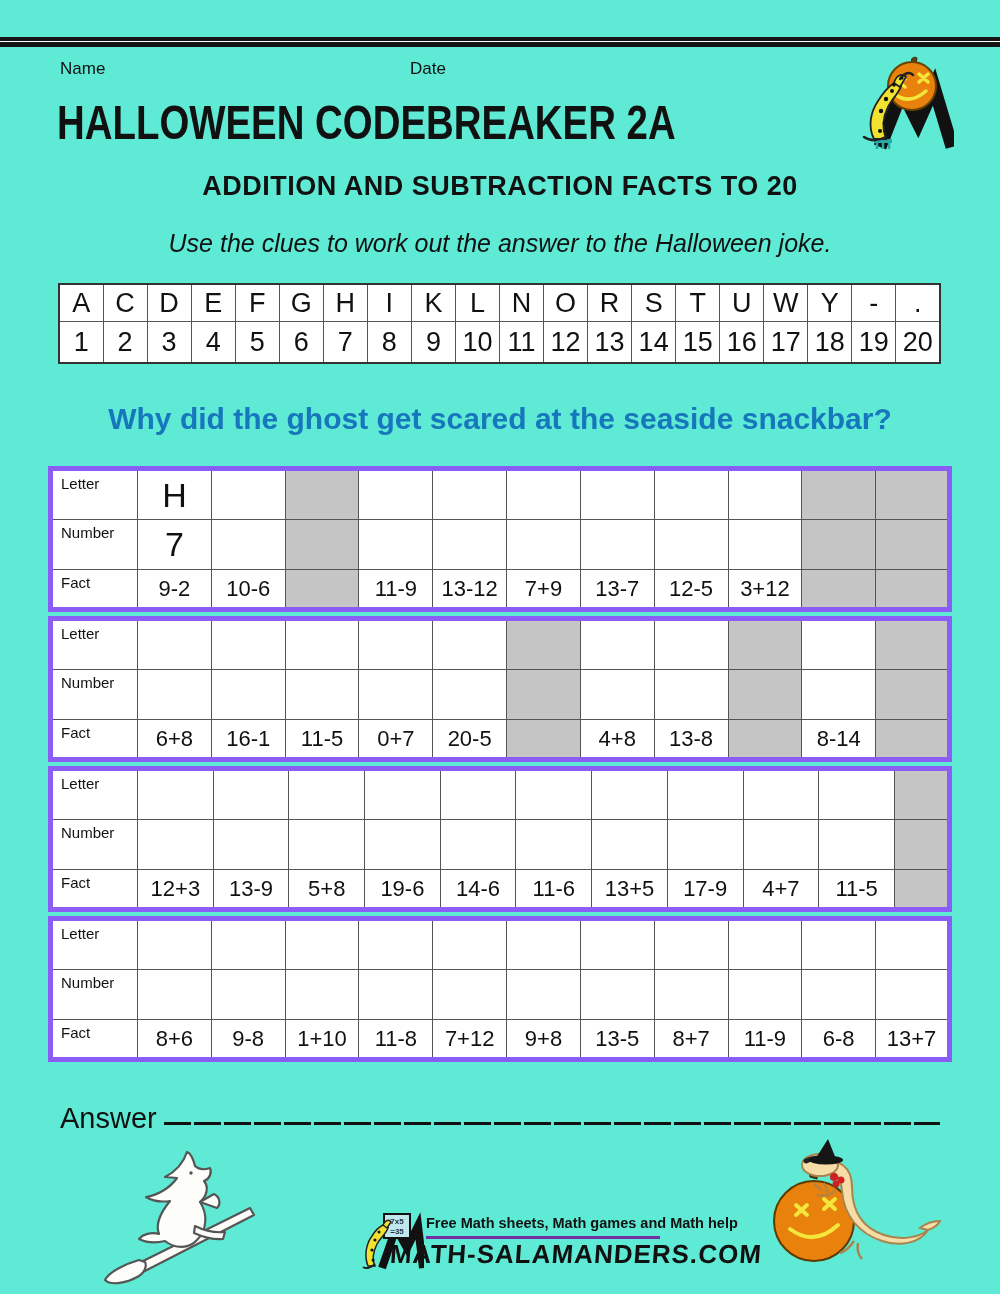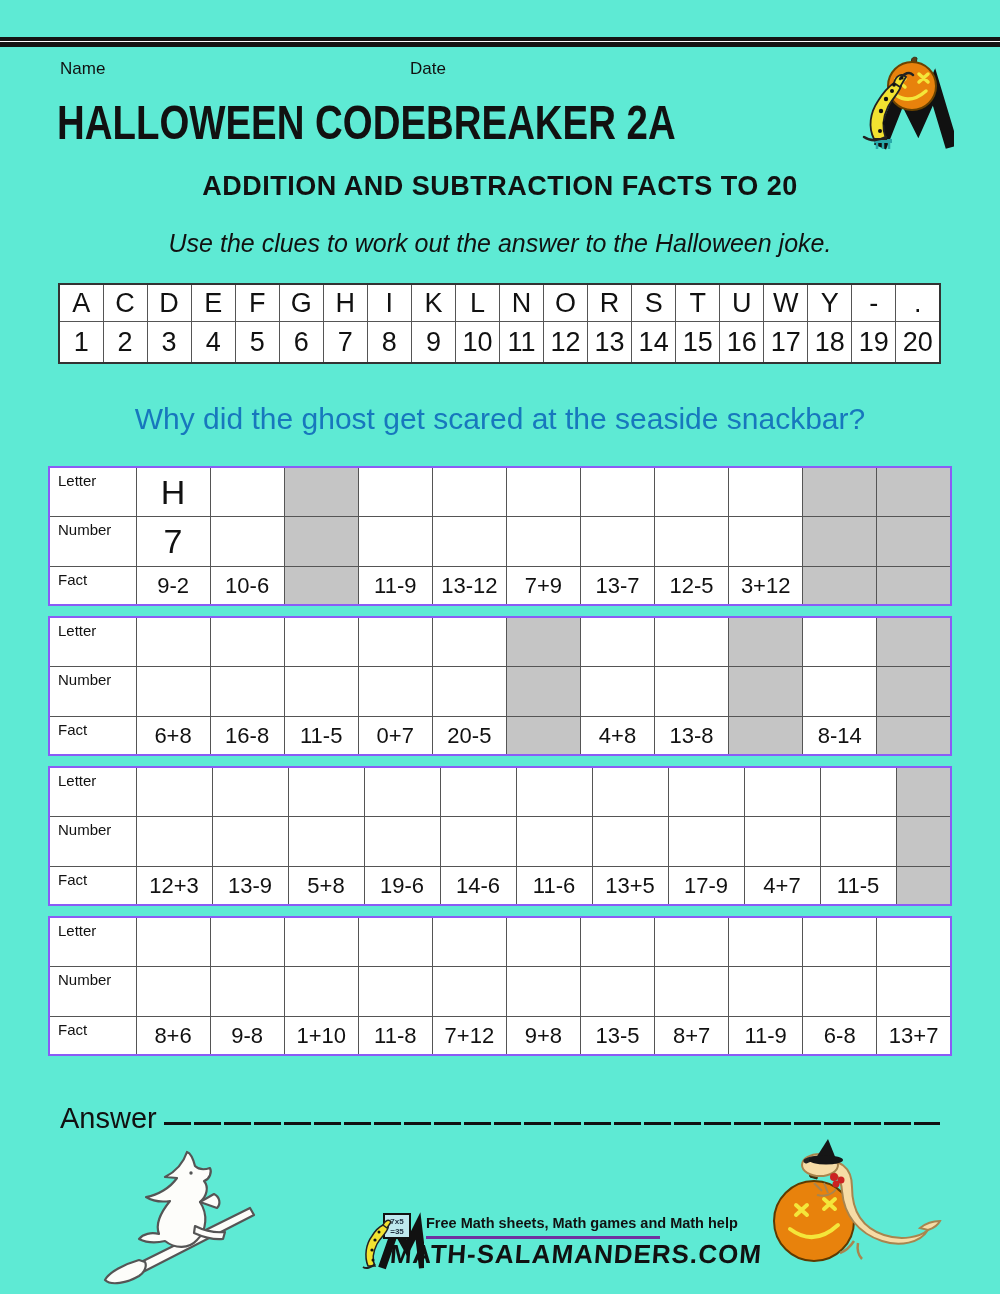--- a/index.html
+++ b/index.html
@@ -18,24 +18,24 @@
     font-size:27px;font-weight:700;letter-spacing:.5px;}
   .instruction{position:absolute;left:0;top:229px;width:100%;text-align:center;
     font-size:25px;font-style:italic;}
   
   #code-table{position:absolute;left:58px;top:283px;width:883px;border-collapse:collapse;
     table-layout:fixed;border:2px solid #333;background:#fff;}
   #code-table td{border:1px solid #555;text-align:center;padding:0;font-size:27px;}
   #code-table tr:first-child td{height:36px;}
   #code-table tr:last-child td{height:40px;}
   .question{position:absolute;left:0;top:402px;width:100%;text-align:center;
-    font-size:30px;font-weight:400;color:var(--question_blue,#1777bd);}
+    font-size:30px;font-weight:700;color:var(--question_blue,#1777bd);}
   
   .atable{position:absolute;left:48px;width:904px;border-collapse:collapse;
-    table-layout:fixed;border:2px solid #8b5cf6;background:#fff;}
+    table-layout:fixed;border:5px solid #8b5cf6;background:#fff;}
   #at1{top:466px}#at2{top:616px}#at3{top:766px}#at4{top:916px}
   .atable col.label-col{width:87px;}
   #at3 col:last-child{width:55px;}
   .atable th,.atable td{border:1px solid #555;padding:0;}
   .atable th.lbl{font-size:15px;font-weight:400;text-align:left;vertical-align:top;
     padding:4px 0 0 8px;background:#fff;}
   .atable tr.letter td,.atable tr.letter th{height:44px;}
   .atable tr.number td,.atable tr.number th{height:45px;}
   .atable tr.fact td,.atable tr.fact th{height:33px;}
   .atable td{text-align:center;vertical-align:middle;background:#fff;}
@@ -244,21 +244,21 @@
           <td class="g"></td>
           <td></td>
           <td></td>
           <td class="g"></td>
           <td></td>
           <td class="g"></td>
         </tr>
         <tr class="fact">
           <th class="lbl">Fact</th>
           <td><span class="fact-val">6+8</span></td>
-          <td><span class="fact-val">16-8</span></td>
+          <td><span class="fact-val">16-1</span></td>
           <td><span class="fact-val">11-5</span></td>
           <td><span class="fact-val">0+7</span></td>
           <td><span class="fact-val">20-5</span></td>
           <td class="g"></td>
           <td><span class="fact-val">4+8</span></td>
           <td><span class="fact-val">13-8</span></td>
           <td class="g"></td>
           <td><span class="fact-val">8-14</span></td>
           <td class="g"></td>
         </tr>

